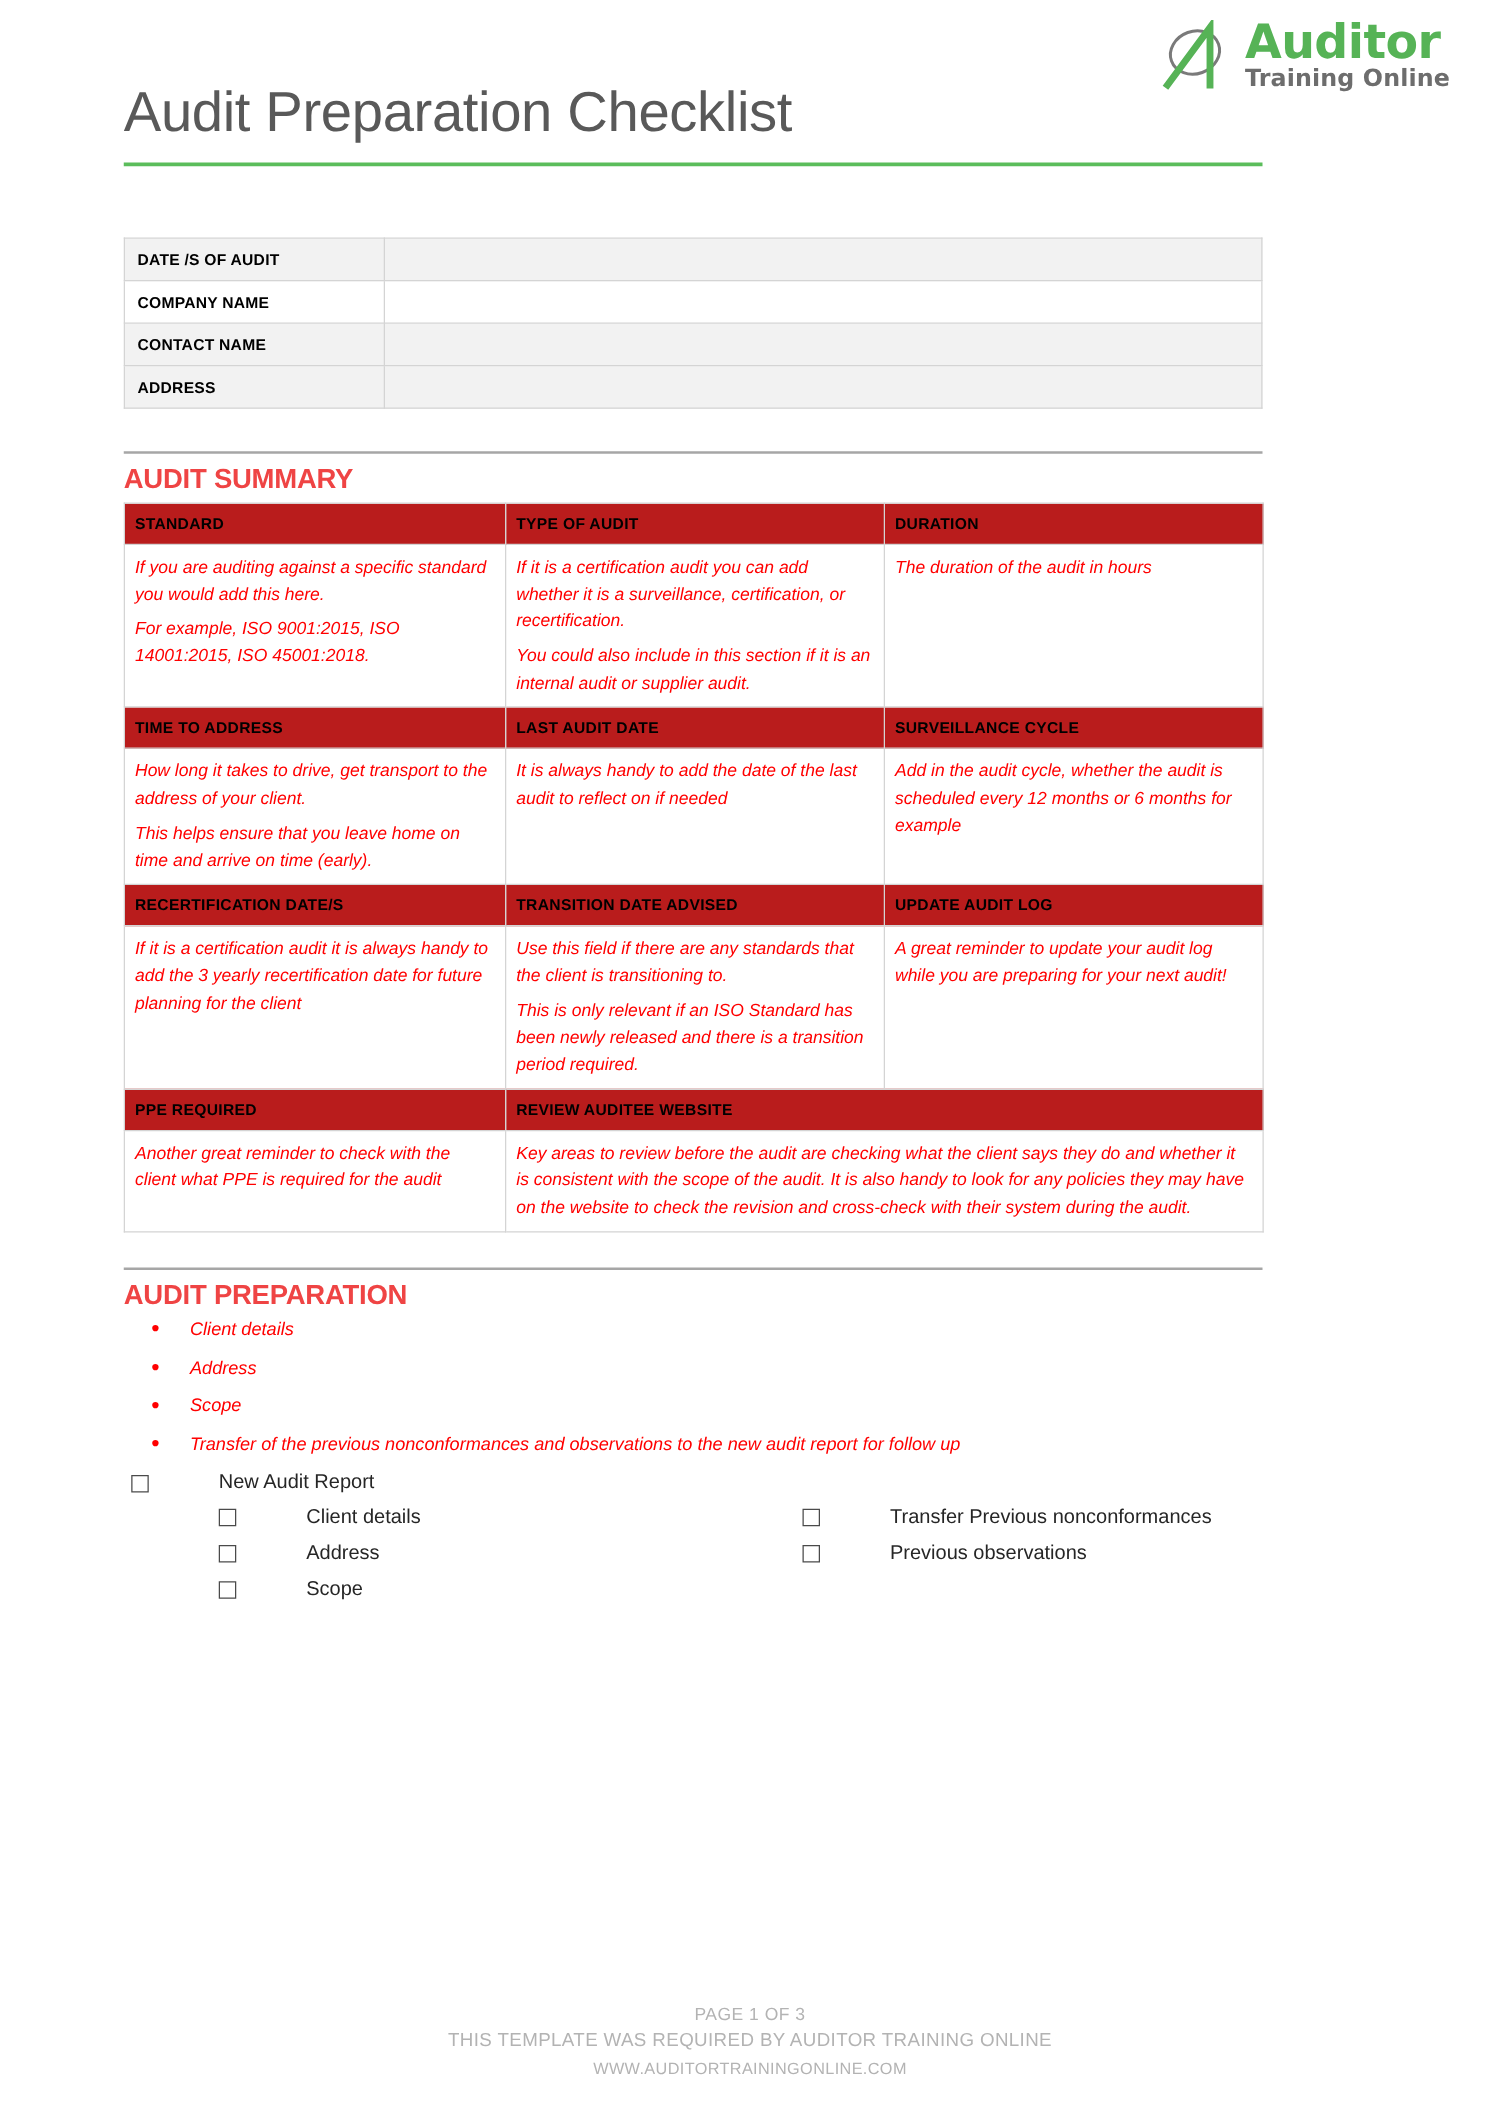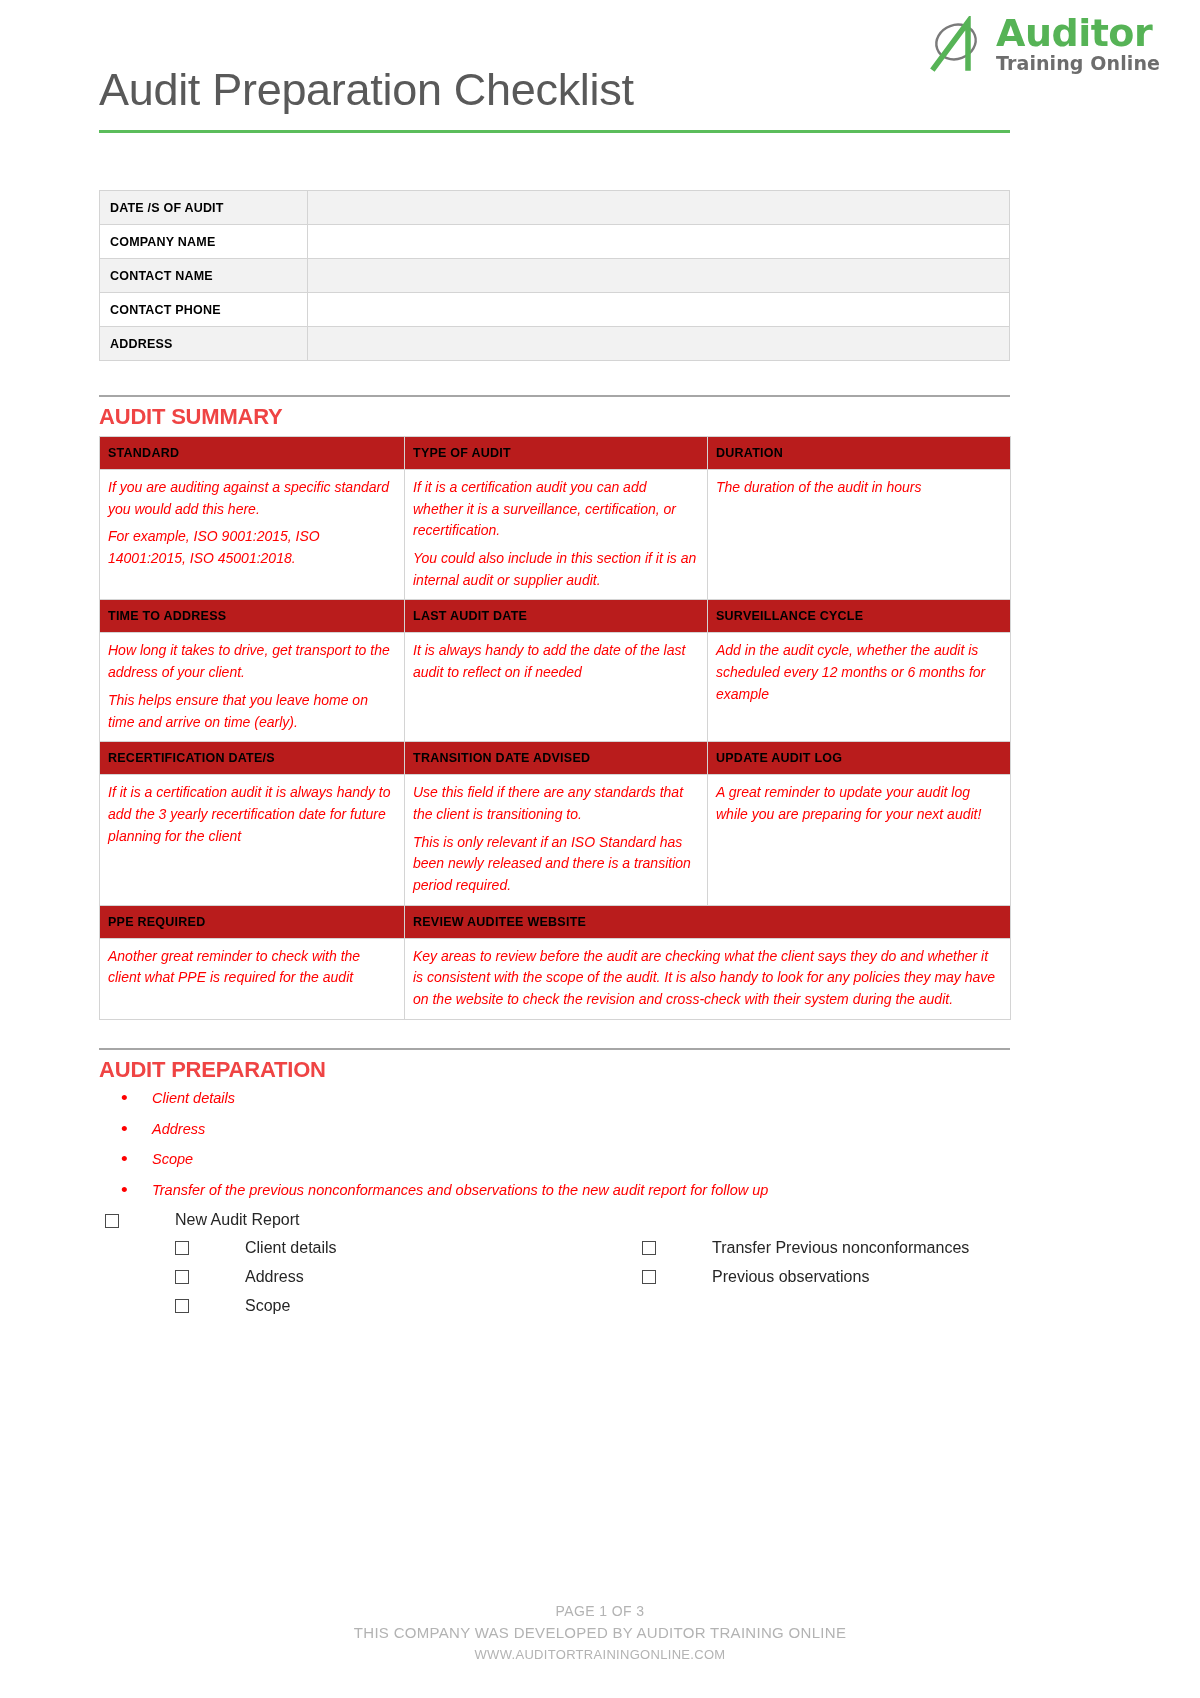--- a/index.html
+++ b/index.html
@@ -241,24 +241,20 @@
         </tr>
         <tr>
           <td class="lbl">COMPANY NAME</td>
           <td></td>
         </tr>
         <tr>
           <td class="lbl shade">CONTACT NAME</td>
           <td class="shade"></td>
         </tr>
         <tr>
-          <td class="lbl">CONTACT PHONE</td>
-          <td></td>
-        </tr>
-        <tr>
           <td class="lbl shade">ADDRESS</td>
           <td class="shade"></td>
         </tr>
       </tbody>
     </table>
 
     <div class="sec-rule"></div>
     <div class="sec-title">AUDIT SUMMARY</div>
 
     <table class="summary">
@@ -375,17 +371,17 @@
       <div class="cb-item" style="left:543px; top:29px;">
         <span class="checkbox"></span>
         <span class="cb-label">Previous observations</span>
       </div>
     </div>
 
   </div>
 
   <div class="footer">
     <div class="f1">PAGE 1 OF 3</div>
-    <div class="f2">THIS COMPANY WAS DEVELOPED BY AUDITOR TRAINING ONLINE</div>
+    <div class="f2">THIS TEMPLATE WAS REQUIRED BY AUDITOR TRAINING ONLINE</div>
     <div class="f3">WWW.AUDITORTRAININGONLINE.COM</div>
   </div>
 
 </div>
 
 </body></html>

